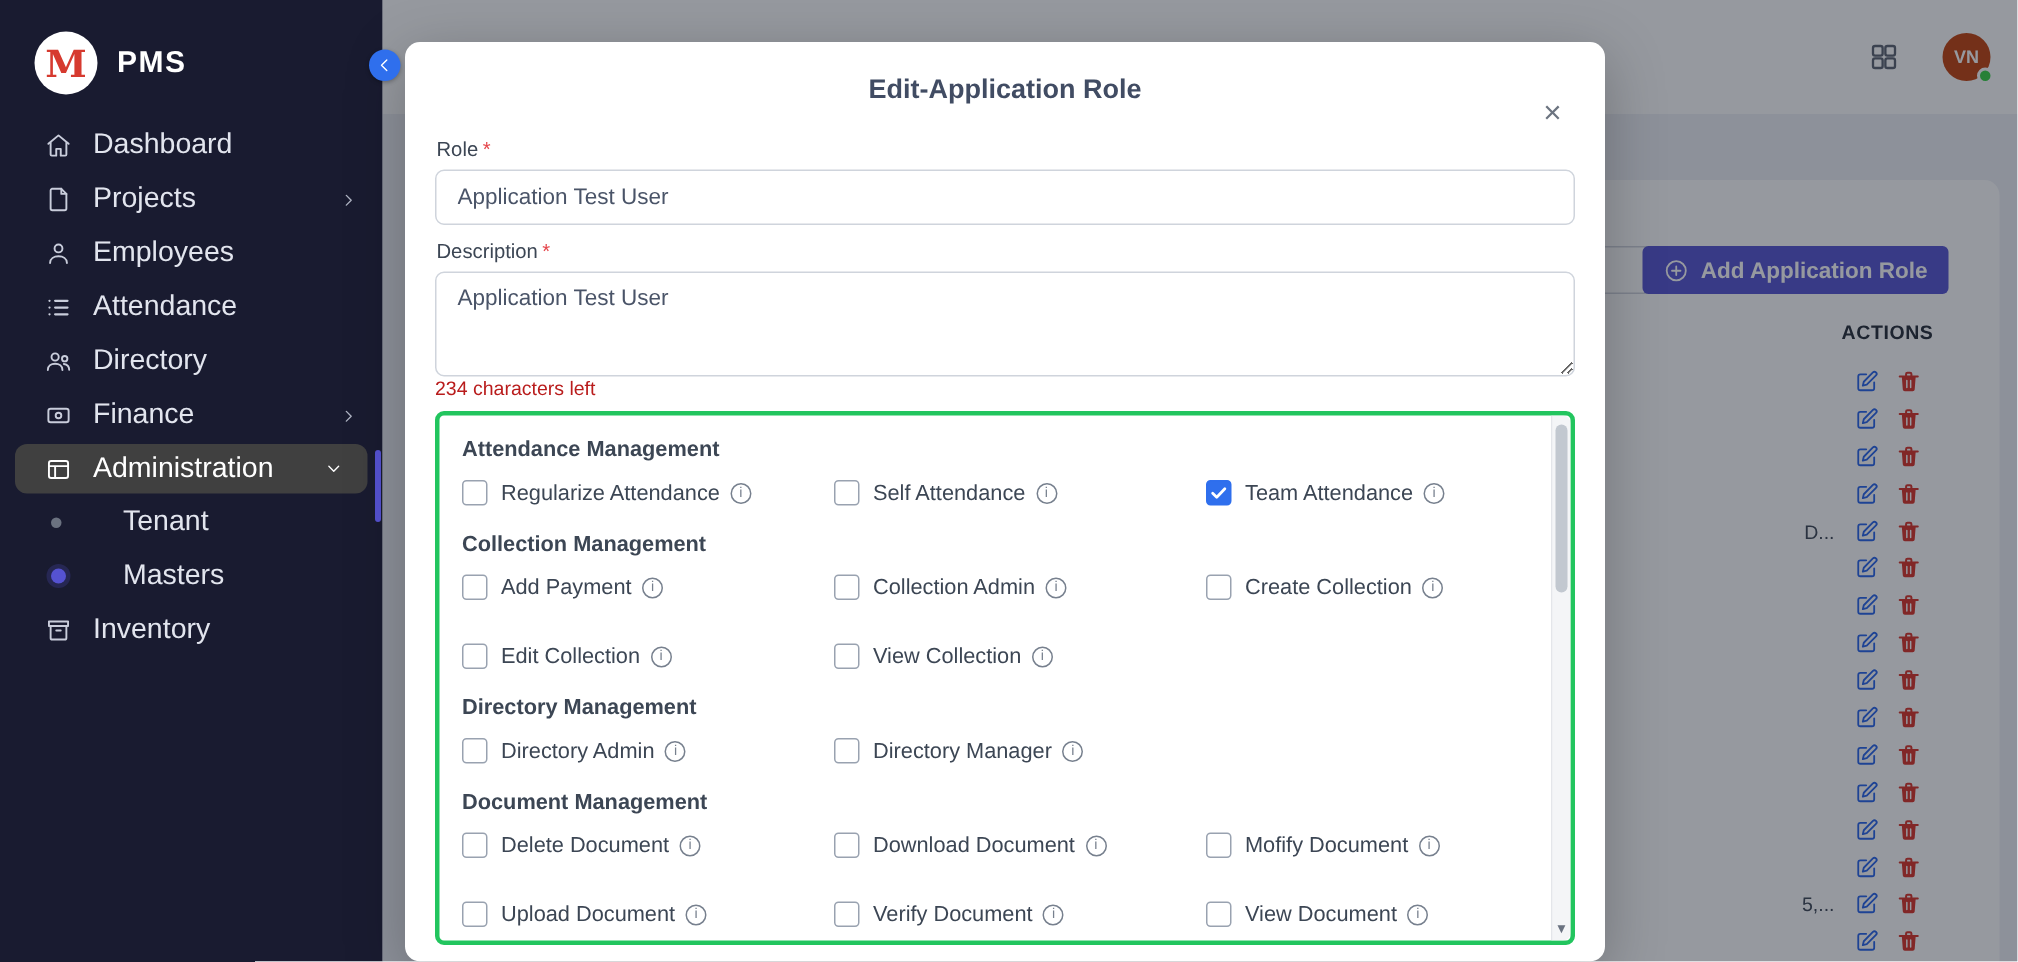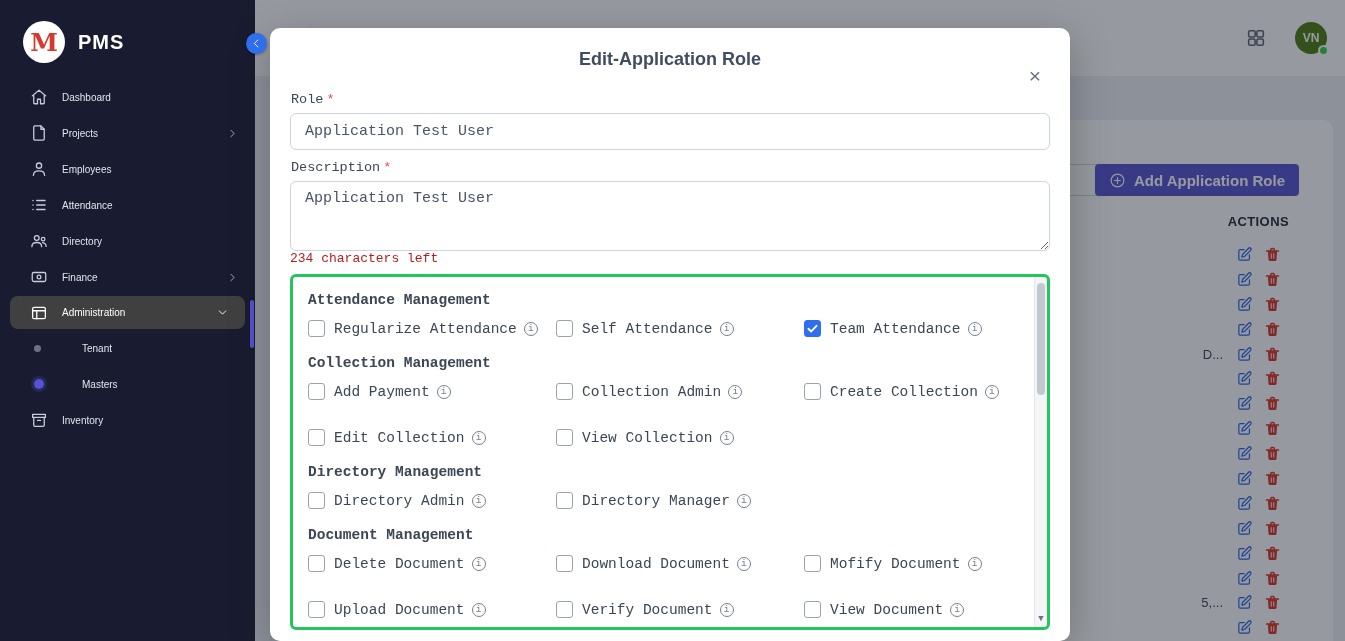--- a/index.html
+++ b/index.html
@@ -6,57 +6,57 @@
   html,body { width:1345px; height:641px; overflow:hidden; font-family:"Liberation Sans", sans-serif; }
   body { position:relative; background:#eef0f6; }
   [data-icon] svg { width:100%; height:100%; display:block; }
 
   
   .sidebar { position:absolute; left:0; top:0; width:255px; height:641px; background:#191b30; z-index:10; }
   .logo-row { display:flex; align-items:center; gap:13px; padding:21px 0 16px 23px; }
   .logo-circle { width:42px; height:42px; border-radius:50%; background:#fff; display:flex; align-items:center; justify-content:center; }
   .logo-m { color:#d63a2f; font-weight:bold; font-size:25px; font-family:"DejaVu Serif", serif; }
   .app-name { color:#fff; font-size:20px; font-weight:bold; letter-spacing:1px; }
-  .nav-item { display:flex; align-items:center; gap:14px; height:36px; padding:0 16px 0 30px; color:#e2e5ee; font-size:10px; cursor:pointer; }
+  .nav-item { display:flex; align-items:center; gap:14px; height:36px; padding:0 16px 0 30px; color:#e2e5ee; font-size:19px; cursor:pointer; }
   .nav-icon { width:18px; height:18px; color:#c9cddb; flex:0 0 auto; }
   .nav-chevron { width:13px; height:13px; margin-left:auto; color:#aeb3c2; }
   .nav-item.active { background:#404040; border-radius:8px; margin:1px 10px; padding-left:20px; height:33px; color:#fff; }
   .nav-item.active .nav-icon, .nav-item.active .nav-chevron { color:#fff; }
   .nav-item.sub { padding-left:34px; gap:0; }
   .sub-dot { width:7px; height:7px; border-radius:50%; background:#6b7280; margin-right:41px; flex:0 0 auto; }
   .sub-dot.on { width:10px; height:10px; background:#5552d1; box-shadow:0 0 0 3px rgba(85,82,209,.22); margin-right:38px; }
   .sidebar-thumb { position:absolute; right:1px; top:300px; width:4px; height:48px; background:#5552d1; border-radius:2px; }
   .collapse-btn { position:absolute; left:246px; top:33px; width:21px; height:21px; border-radius:50%; background:#2f6fed; border:none; z-index:60; display:flex; align-items:center; justify-content:center; cursor:pointer; padding:3px; color:#fff; box-shadow:0 1px 3px rgba(0,0,0,.3); }
   .collapse-btn span { width:13px; height:13px; display:block; }
 
   
   .page { position:absolute; left:255px; top:0; width:1090px; height:641px; background:#eef0f6; }
   .topbar { position:absolute; left:0; top:0; width:100%; height:76px; background:#fff; }
   .topbar-right { position:absolute; right:18px; top:0; height:76px; display:flex; align-items:center; gap:28px; }
   .apps-icon { width:22px; height:22px; color:#5a6270; cursor:pointer; }
-  .avatar { position:relative; width:32px; height:32px; border-radius:50%; background:#4d7c0f; color:#fff; font-size:12px; font-weight:bold; display:flex; align-items:center; justify-content:center; cursor:pointer; }
+  .avatar { position:relative; width:32px; height:32px; border-radius:50%; background:#c2410c; color:#fff; font-size:12px; font-weight:bold; display:flex; align-items:center; justify-content:center; cursor:pointer; }
   .avatar-dot { position:absolute; right:-2px; bottom:-2px; width:11px; height:11px; border-radius:50%; background:#35d143; border:2px solid #fff; }
   .card { position:absolute; left:32px; top:120px; width:1046px; height:521px; background:#fff; border-radius:10px 10px 0 0; overflow:hidden; }
   .search-box { position:absolute; right:223px; top:44px; width:120px; height:32px; border:1px solid #cfd4dc; border-radius:4px; background:#fff; font-size:13px; padding:0 10px; color:#4a5468; outline:none; font-family:inherit; }
   .add-role-btn { position:absolute; right:34px; top:44px; height:32px; padding:0 14px; background:#5552d1; color:#fff; border:none; border-radius:4px; font-size:15px; font-weight:bold; display:flex; align-items:center; gap:8px; cursor:pointer; font-family:inherit; }
   .plus-ic { width:17px; height:17px; display:block; }
   .actions-head { position:absolute; right:44px; top:94px; font-size:13px; font-weight:bold; color:#232a35; letter-spacing:.4px; }
   .actions-rows { position:absolute; right:52px; top:122px; display:flex; flex-direction:column; }
   .action-row { height:24.9px; display:flex; align-items:center; justify-content:flex-end; gap:11px; }
   .row-text { font-size:13px; color:#3c4654; margin-right:2px; white-space:nowrap; }
   .icon-btn { width:17px; height:17px; cursor:pointer; display:block; }
   .icon-btn.edit { color:#2563eb; }
   .icon-btn.del { color:#d93025; }
 
   
   .overlay { position:absolute; left:255px; top:0; width:1090px; height:641px; background:rgba(23,28,43,.45); z-index:40; }
   .modal { position:absolute; left:270px; top:28px; width:800px; height:613px; background:#fff; border-radius:10px; z-index:50; box-shadow:0 10px 40px rgba(0,0,0,.25); }
   .modal-title { text-align:center; padding-top:21px; font-size:18px; font-weight:bold; color:#414c63; }
   .modal-close { position:absolute; top:34px; right:22px; width:26px; height:26px; border:none; background:none; font-size:21px; color:#6c7480; cursor:pointer; line-height:1; font-family:inherit; }
-  .modal-body { padding:12px 20px 0;font-family:Liberation Mono, monospace; }
+  .modal-body { padding:12px 20px 0; }
   .field-label { font-size:13.5px; color:#3c4654; margin:10px 0 6px 1px; }
   .req { color:#e5484d; margin-left:3px; }
   .text-input { width:100%; height:37px; border:1px solid #cfd4dc; border-radius:6px; padding:0 14px; font-size:15px; color:#4a5468; font-family:inherit; outline:none; background:#fff; }
   .text-area { width:100%; height:70px; border:1px solid #cfd4dc; border-radius:6px; padding:8px 14px; font-size:15px; color:#4a5468; font-family:inherit; outline:none; resize:vertical; display:block; }
   .chars-left { text-align:left; font-size:13px; color:#b91c1c; margin-top:0; }
   .perm-box { margin-top:8px; border:3px solid #22c55e; border-radius:6px; height:356px; position:relative; overflow:hidden; padding:4px 30px 0 15px; }
   .perm-title { font-size:14.5px; font-weight:bold; color:#3c4654; margin:18px 0 12px; }
   .perm-group:first-child .perm-title { margin-top:11px; }
   .perm-grid { display:grid; grid-template-columns:248px 248px 1fr; row-gap:29px; }
   .perm-item { display:flex; align-items:center; cursor:pointer; }

